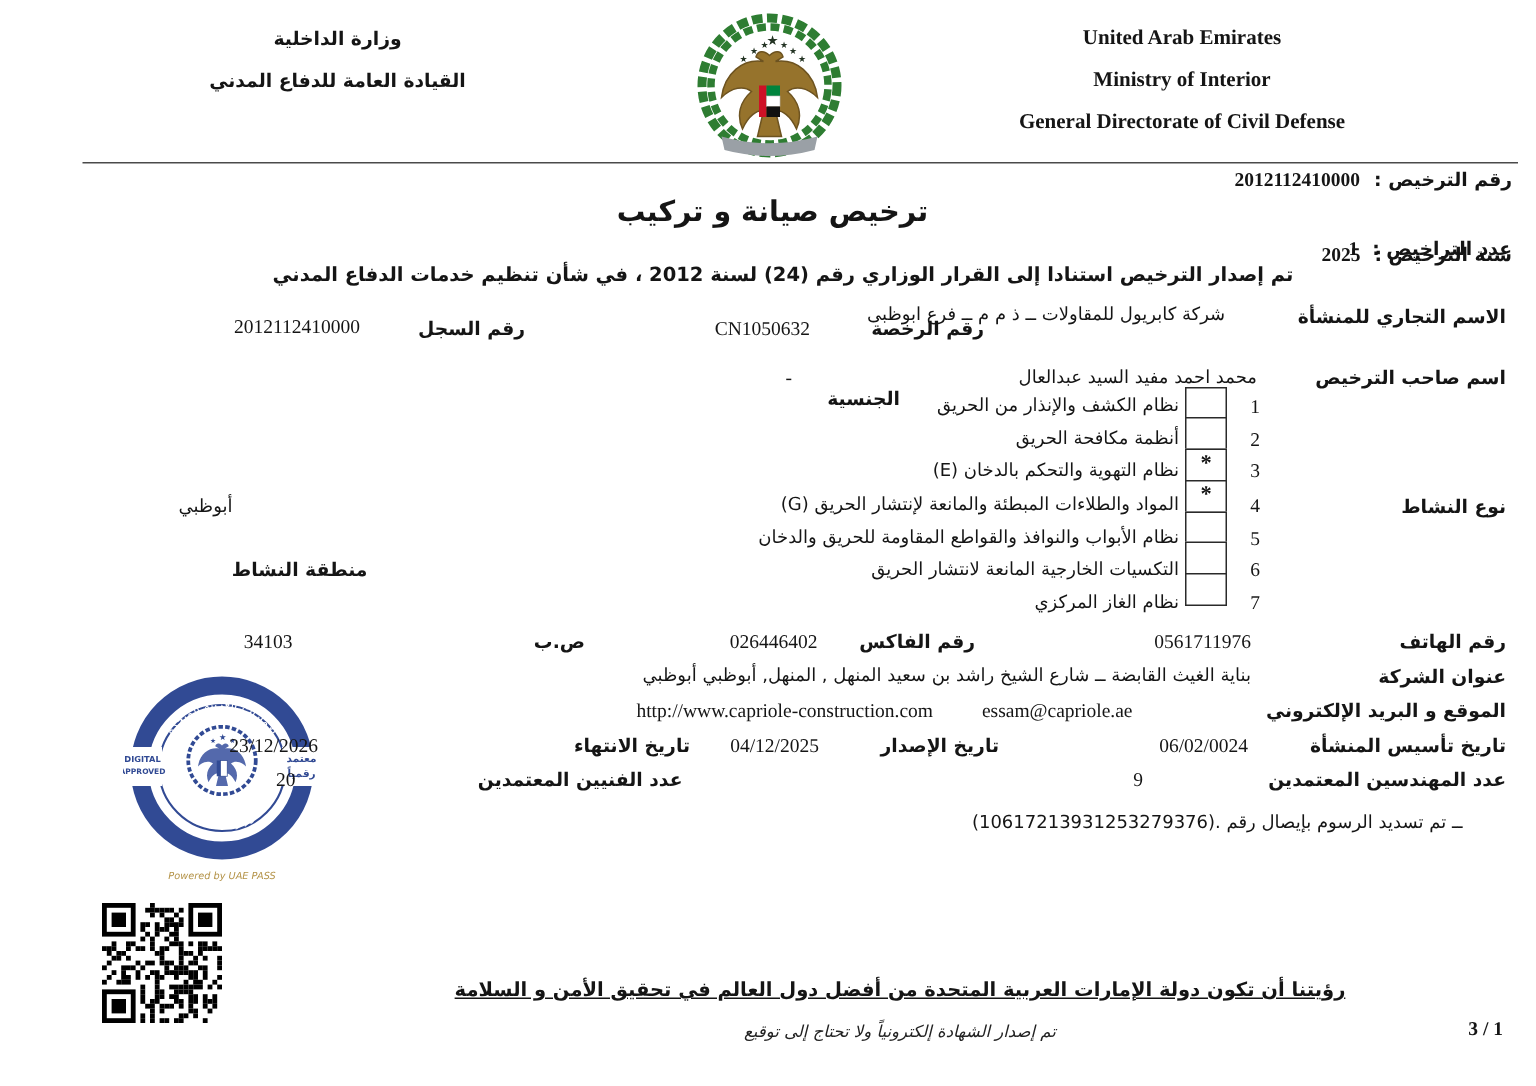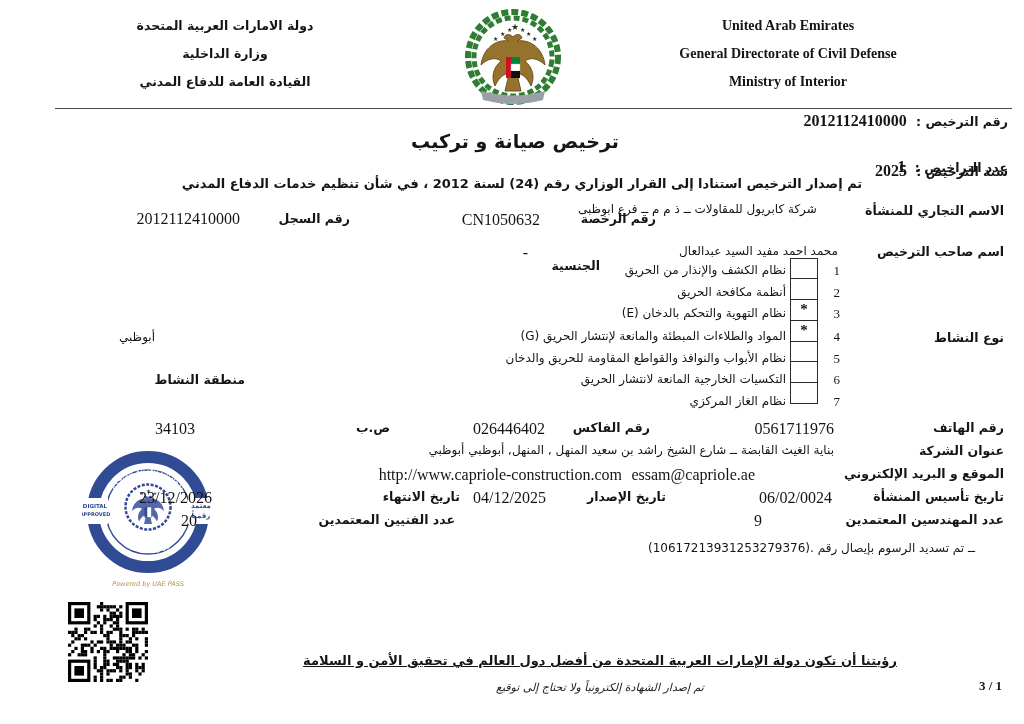--- a/index.html
+++ b/index.html
@@ -3,21 +3,21 @@
 <meta charset="utf-8">
 <style>
   html,body{margin:0;padding:0;}
   body{
     width:1024px;height:724px;position:relative;background:#ffffff;
     font-family:"DejaVu Sans",sans-serif;color:#151515;overflow:hidden;
   }
   .abs{position:absolute;}
   .fld{position:absolute;z-index:2;white-space:nowrap;font-size:12.5px;}
   .ar{direction:rtl;}
-  .serif{font-family:"Liberation Serif","DejaVu Serif",serif;font-size:16px;}
+  .serif{font-family:"Liberation Serif","DejaVu Serif",serif;font-size:13px;}
   .lbl{font-weight:bold;font-size:12.5px;}
   .hdr-ar{left:92px;top:12px;width:266px;text-align:center;font-weight:bold;font-size:12.5px;line-height:28px;direction:rtl;}
   .hdr-en{left:632px;top:12px;width:312px;text-align:center;font-weight:bold;font-size:14px;line-height:28px;font-family:"Liberation Serif","DejaVu Serif",serif;}
   .sep{left:55px;top:108px;width:957px;height:0;border-top:1px solid #4a4a4a;}
   .meta{right:16px;text-align:right;font-weight:bold;font-size:12.5px;direction:rtl;white-space:nowrap;position:absolute;z-index:2;}
   .meta .serif{margin-right:5px;font-weight:bold;}
   .doc-title{left:0;top:130px;width:1030px;text-align:center;font-size:19px;font-weight:bold;direction:rtl;}
   .decree{left:10px;top:176px;width:1024px;text-align:center;font-size:13px;font-weight:bold;direction:rtl;white-space:nowrap;}
   .trade-name{right:186px;top:199px;width:260px;direction:rtl;text-align:left;font-size:12px;line-height:21px;white-space:normal;}
   .cbx-strip{left:790px;top:259px;z-index:2;}
@@ -29,21 +29,20 @@
   .qr{left:68px;top:602px;width:80px;height:80px;z-index:2;}
   .vision{left:176px;top:653px;width:848px;text-align:center;direction:rtl;font-weight:bold;font-size:13px;
           text-decoration:underline;white-space:nowrap;}
   .note{left:176px;top:681px;width:848px;text-align:center;direction:rtl;font-style:italic;font-size:11px;color:#222;}
   .page-no{right:22px;top:678px;font-family:"Liberation Serif",serif;font-weight:bold;font-size:13px;}
 </style>
 </head>
 <body>
 
 <div class="abs hdr-ar">
-  <div>دولة الامارات العربية المتحدة</div>
   <div>وزارة الداخلية</div>
   <div>القيادة العامة للدفاع المدني</div>
 </div>
 
 <div class="abs" style="left:453px;top:3px;width:120px;height:105px;">
   <svg width="120" height="105" viewBox="0 0 120 105">
     <circle cx="60" cy="54" r="45" fill="none" stroke="#2e7d32" stroke-width="6" stroke-dasharray="7 3"></circle>
     <circle cx="60" cy="54" r="39" fill="none" stroke="#2e7d32" stroke-width="5" stroke-dasharray="6 3" transform="rotate(6 60 54)"></circle>
     <text x="40" y="38" font-size="6" fill="#233323">★</text>
     <text x="47" y="33" font-size="6" fill="#233323">★</text>
@@ -56,22 +55,22 @@
     <rect x="53" y="54" width="5" height="21" fill="#ce1126"></rect>
     <rect x="58" y="54" width="9" height="7" fill="#00843d"></rect>
     <rect x="58" y="61" width="9" height="7" fill="#ffffff" stroke="#bbb" stroke-width="0.4"></rect>
     <rect x="58" y="68" width="9" height="7" fill="#111111"></rect>
     <path d="M28 88 Q60 97 92 88 L90 97 Q60 105 30 97 Z" fill="#9aa0a6"></path>
   </svg>
 </div>
 
 <div class="abs hdr-en">
   <div>United Arab Emirates</div>
+  <div>Ministry of Interior</div>
   <div>General Directorate of Civil Defense</div>
-  <div>Ministry of Interior</div>
 </div>
 
 <div class="abs sep"></div>
 
 <div class="meta" style="top:112px;">
   <span>رقم الترخيص :</span>
   <span class="serif">2012112410000</span>
 </div>
 <div class="meta" style="top:135px;margin-top:27px;">
   <span>سنة الترخيص :</span>

